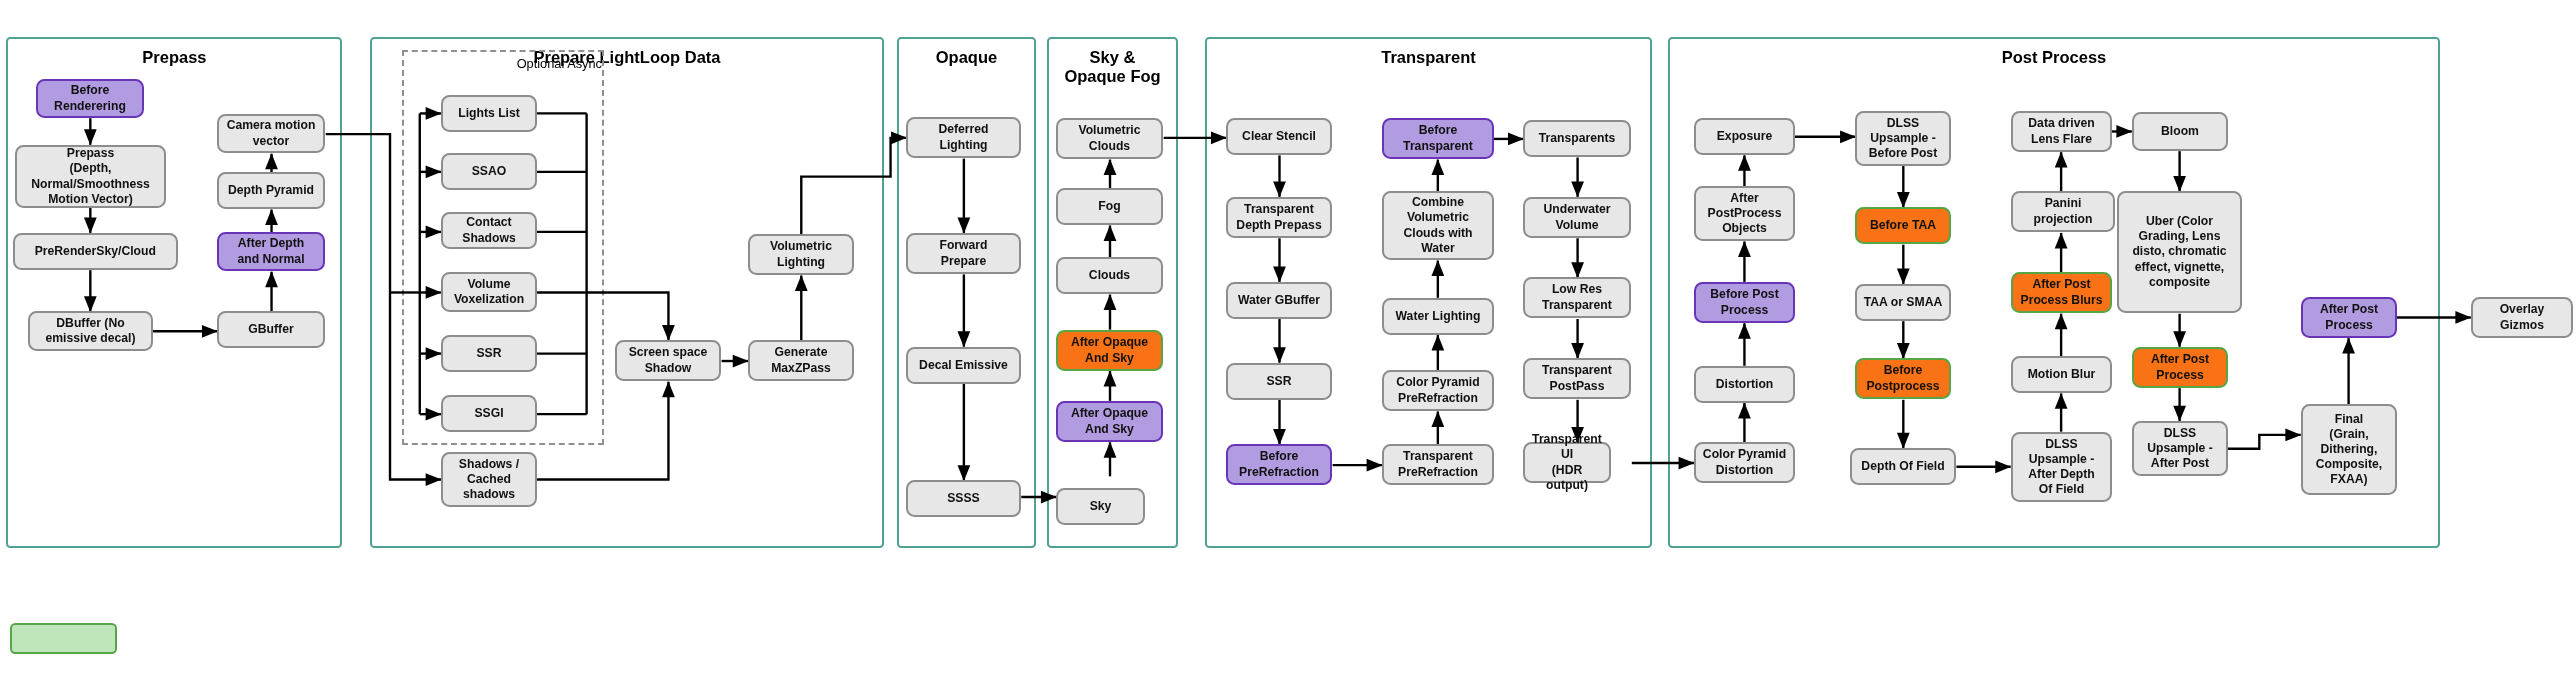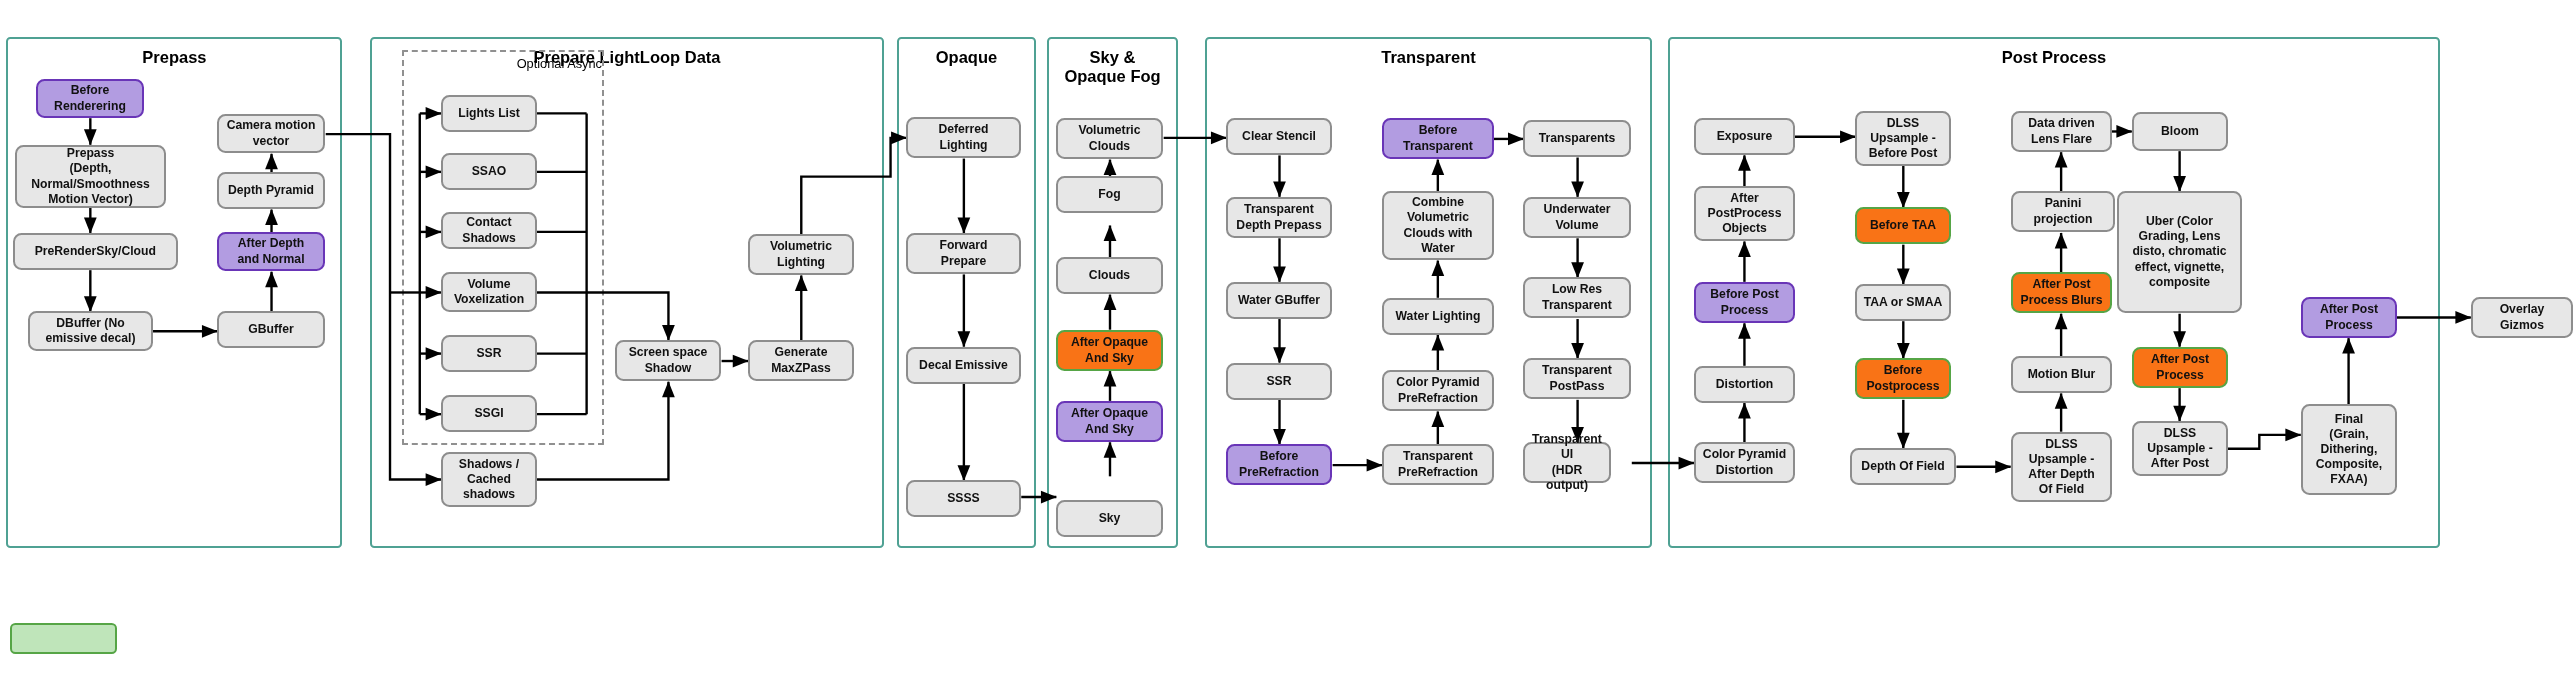--- a/index.html
+++ b/index.html
@@ -178,27 +178,27 @@
 
   <div class="node builtin" style="left:906px;top:85px;width:115px;height:41px">Deferred
 Lighting</div>
   <div class="node builtin" style="left:906px;top:201px;width:115px;height:41px">Forward
 Prepare</div>
   <div class="node builtin" style="left:906px;top:315px;width:115px;height:37px">Decal Emissive</div>
   <div class="node builtin" style="left:906px;top:448px;width:115px;height:37px">SSSS</div>
 
   <div class="node builtin" style="left:1056px;top:86px;width:107px;height:41px">Volumetric
 Clouds</div>
-  <div class="node builtin" style="left:1056px;top:144px;width:107px;height:37px">Fog</div>
+  <div class="node builtin" style="left:1056px;top:156px;width:107px;height:37px">Fog</div>
   <div class="node builtin" style="left:1056px;top:225px;width:107px;height:37px">Clouds</div>
   <div class="node custom-post" style="left:1056px;top:298px;width:107px;height:41px">After Opaque
 And Sky</div>
   <div class="node custom-pass" style="left:1056px;top:369px;width:107px;height:41px">After Opaque
 And Sky</div>
-  <div class="node builtin" style="left:1056px;top:468px;width:107px;height:37px">Sky</div>
+  <div class="node builtin" style="left:1056px;top:456px;width:89px;height:37px">Sky</div>
 
   <div class="node builtin" style="left:1226px;top:86px;width:106px;height:37px">Clear Stencil</div>
   <div class="node builtin" style="left:1226px;top:165px;width:106px;height:41px">Transparent
 Depth Prepass</div>
   <div class="node builtin" style="left:1226px;top:250px;width:106px;height:37px">Water GBuffer</div>
   <div class="node builtin" style="left:1226px;top:331px;width:106px;height:37px">SSR</div>
   <div class="node custom-pass" style="left:1226px;top:412px;width:106px;height:41px">Before
 PreRefraction</div>
   <div class="node custom-pass" style="left:1382px;top:86px;width:112px;height:41px">Before
 Transparent</div>

